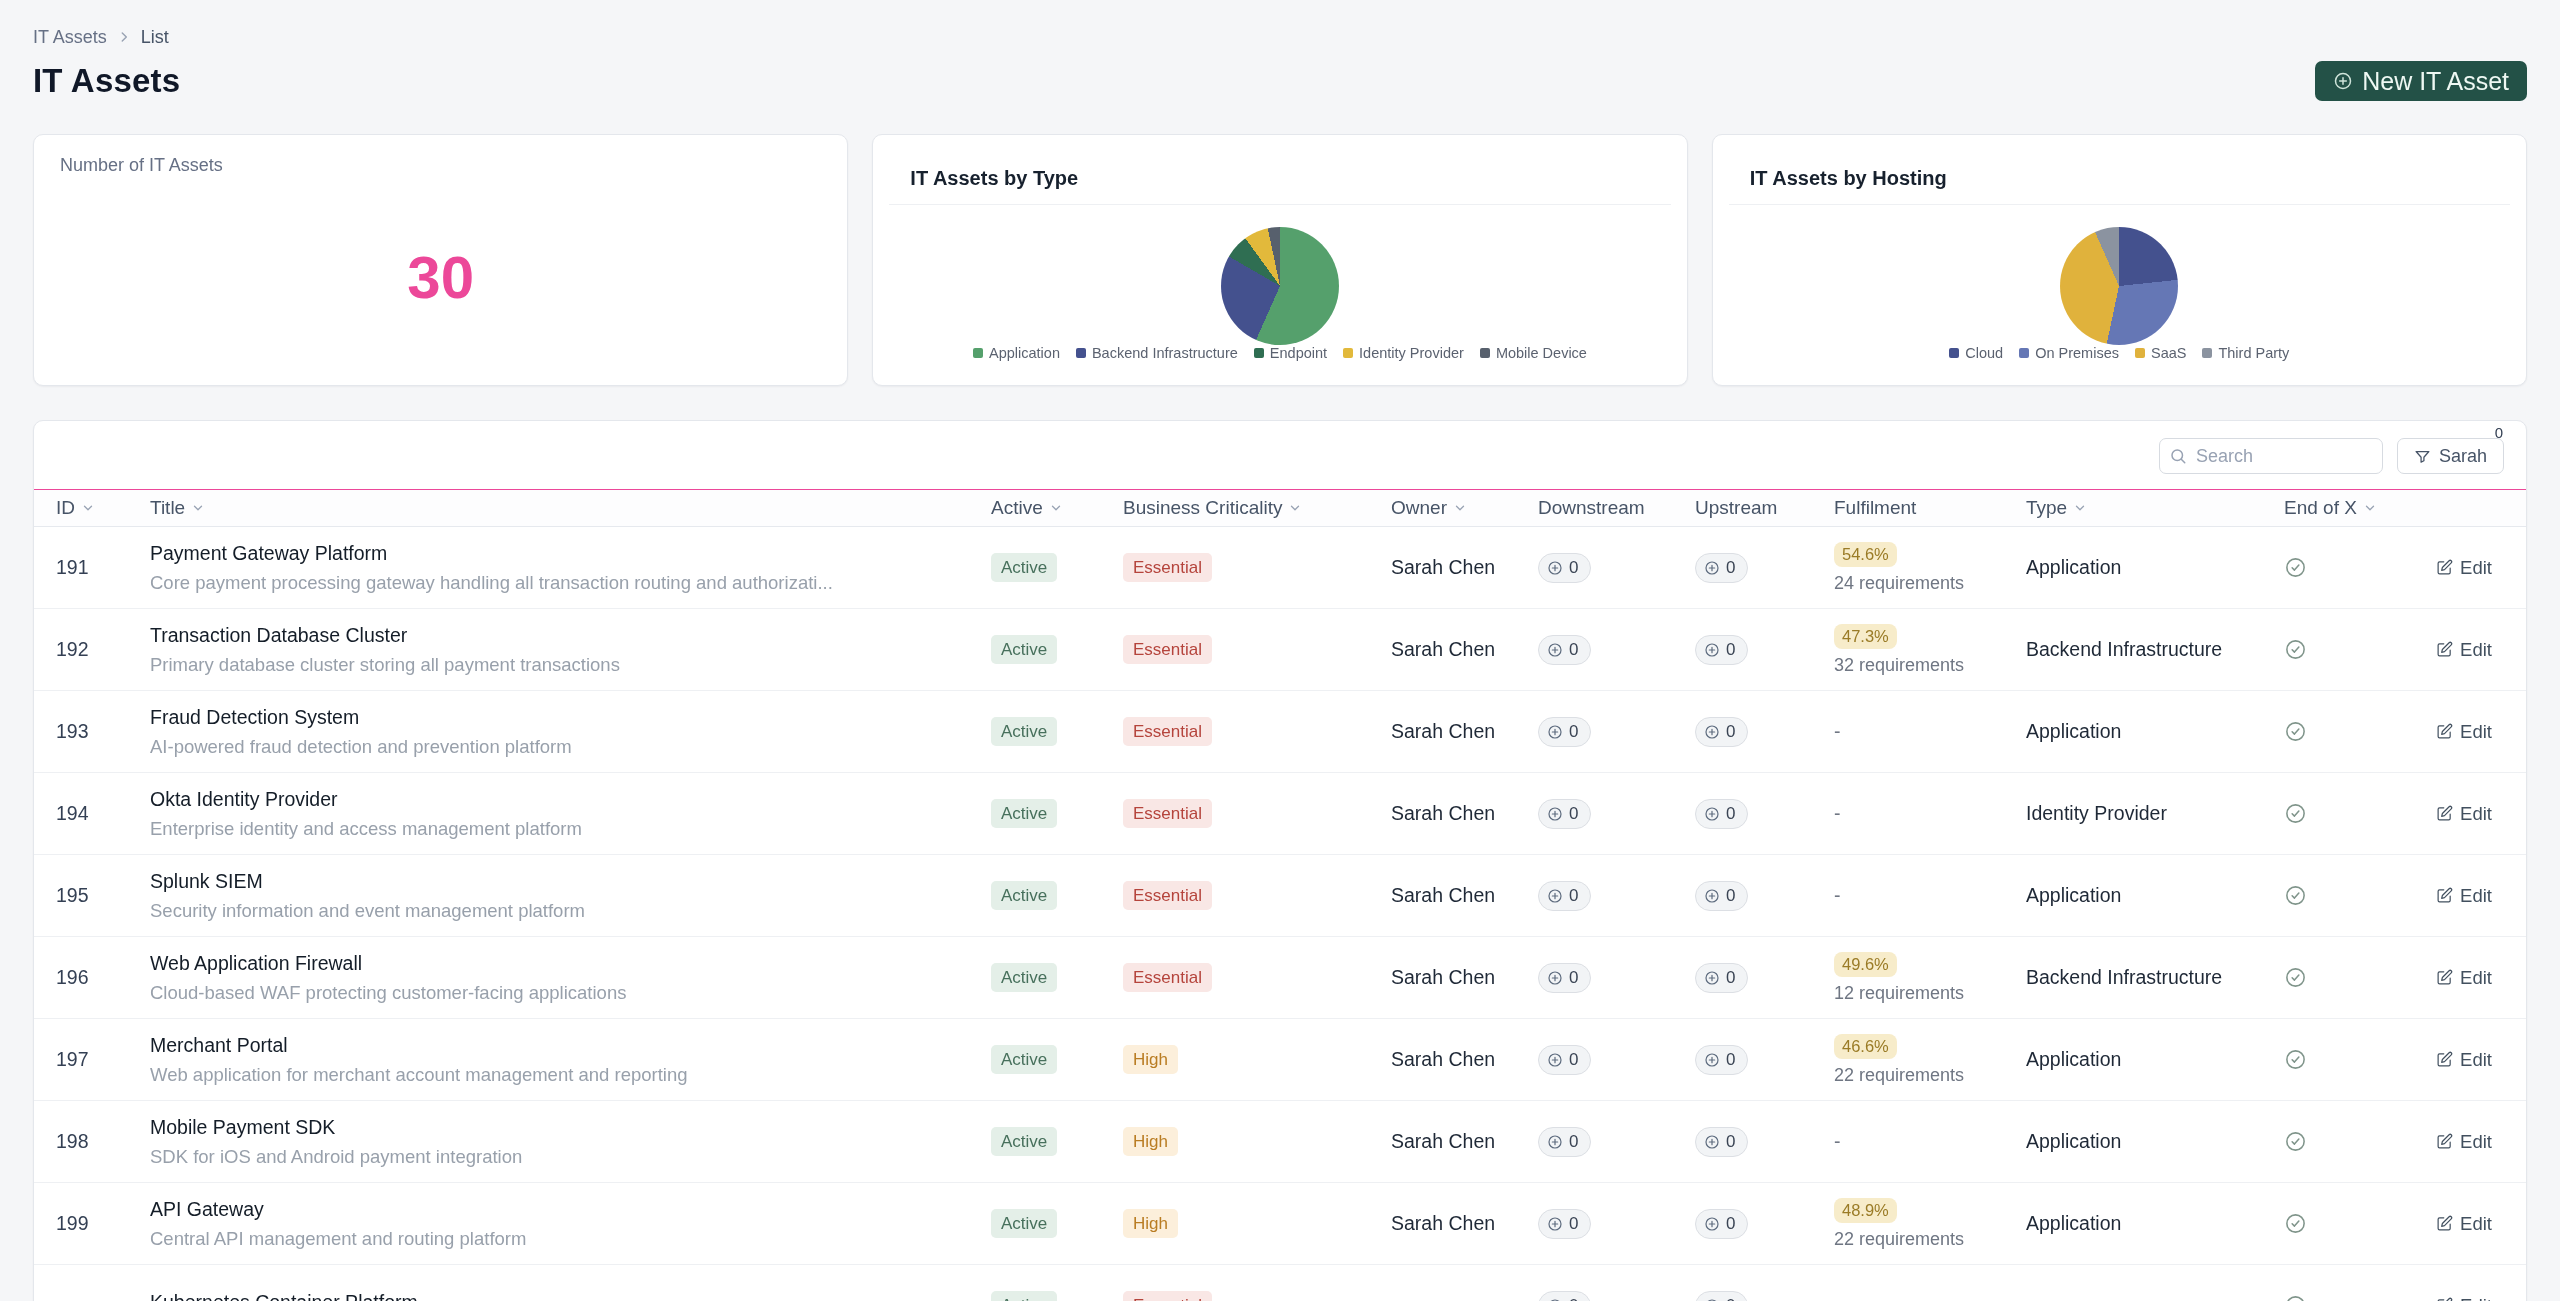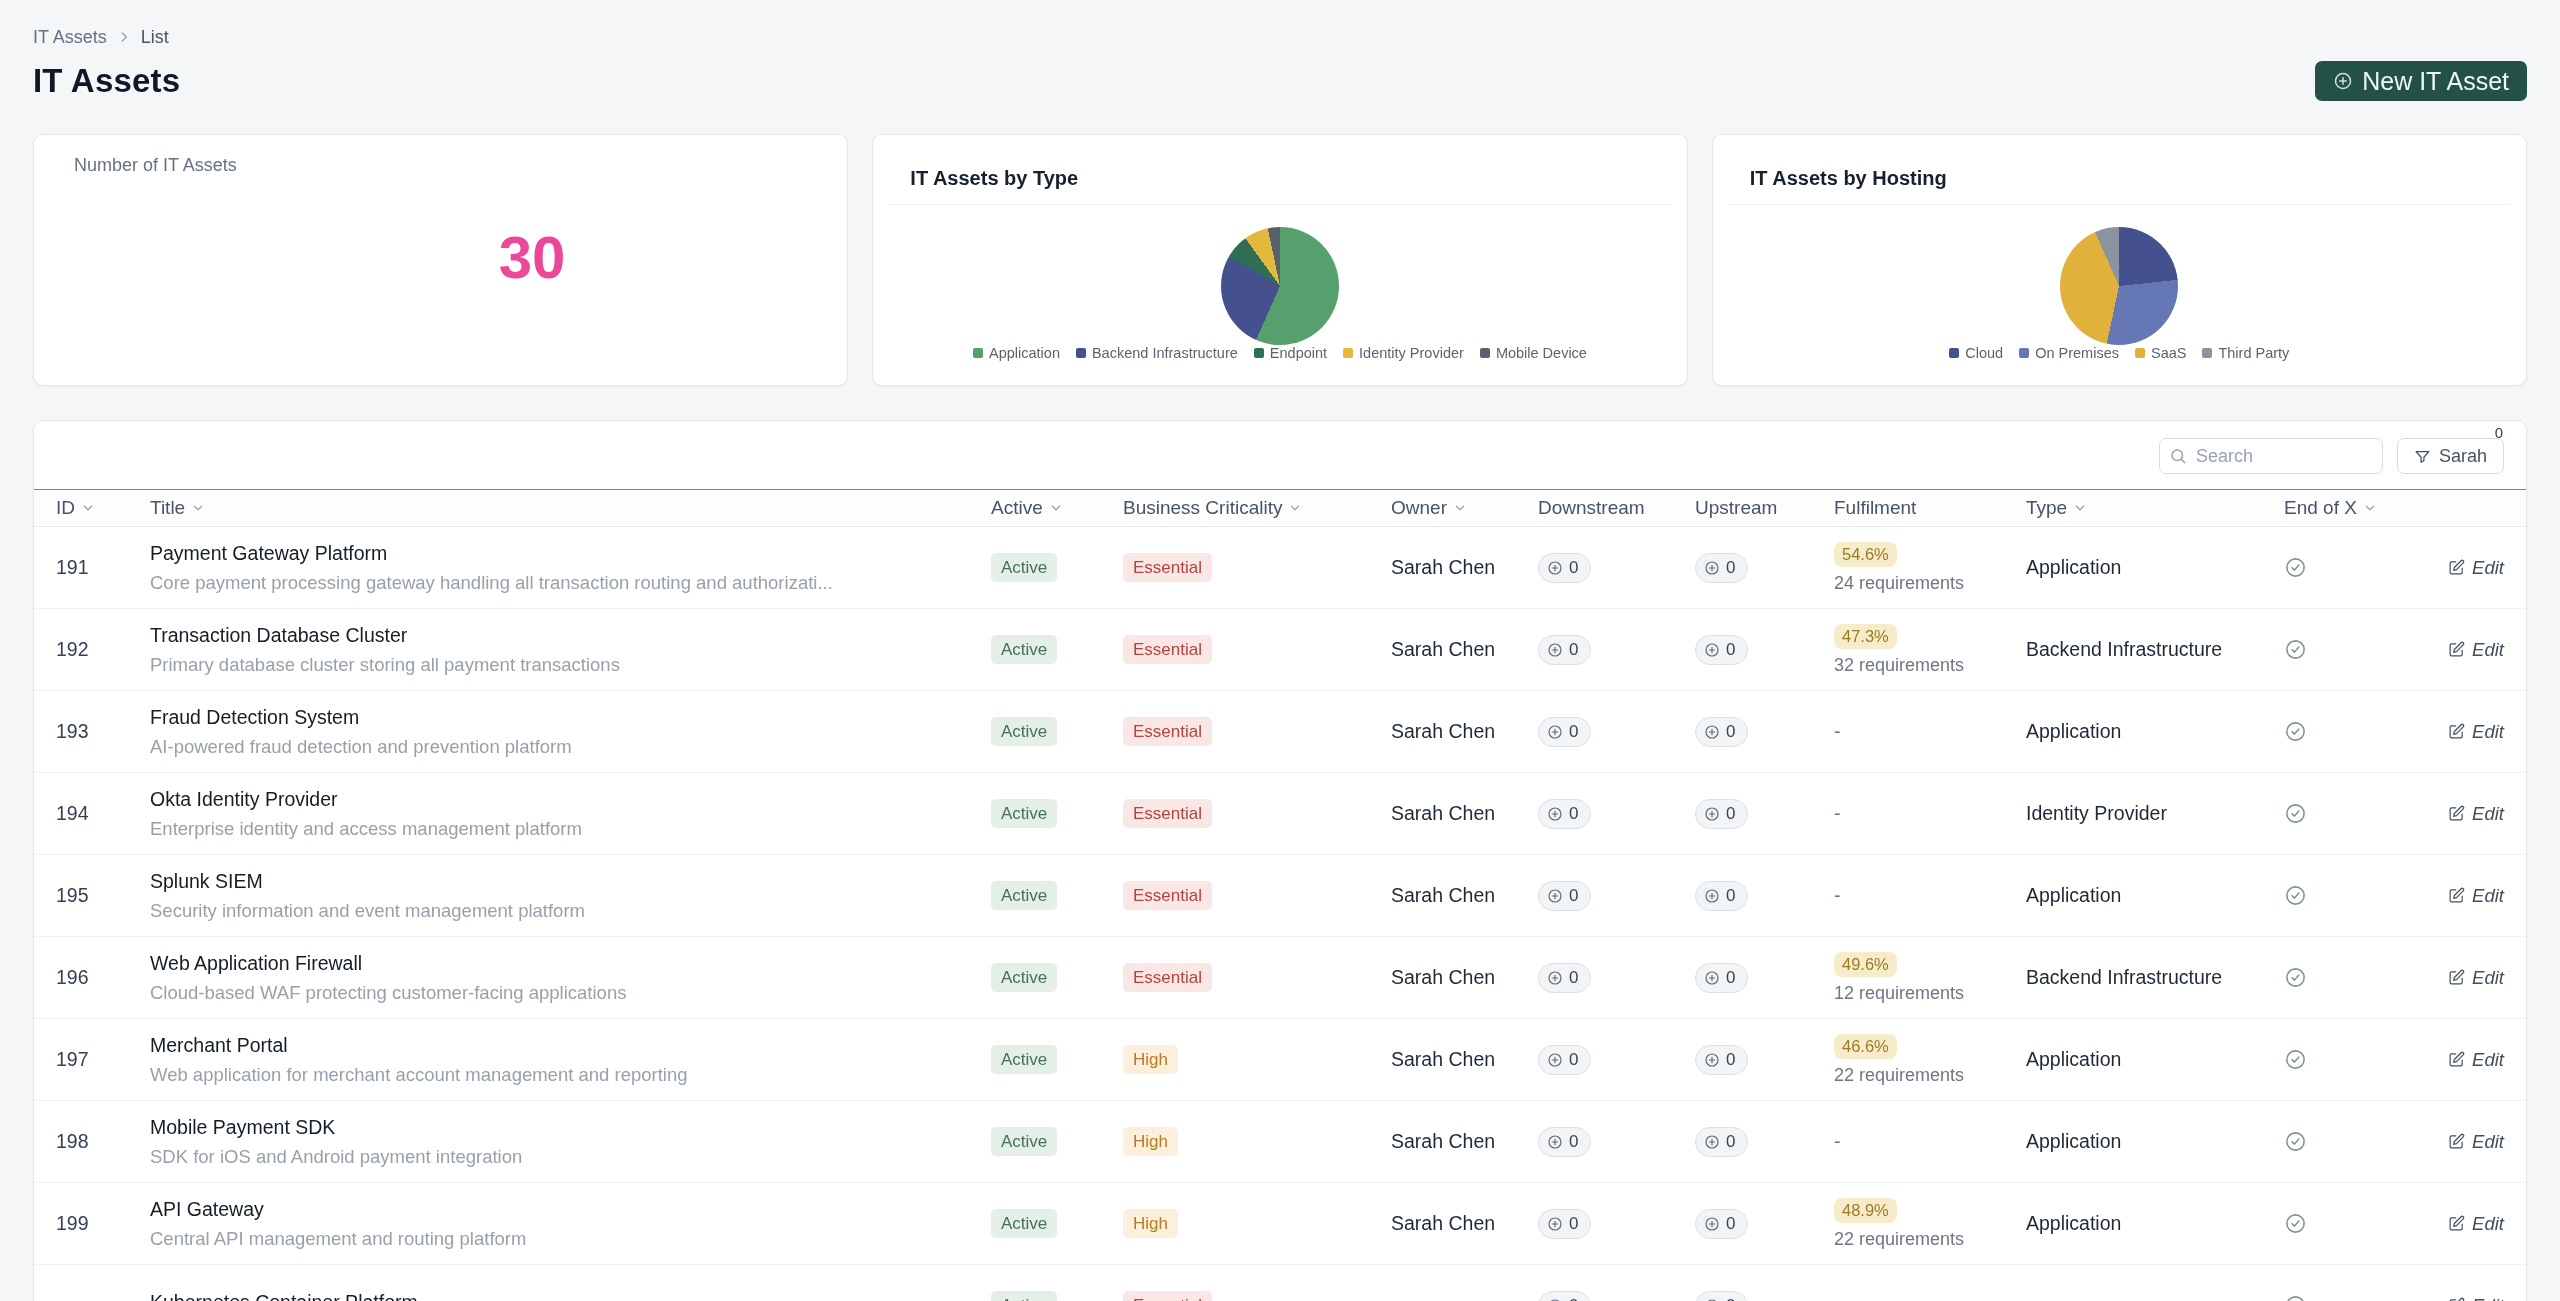--- a/index.html
+++ b/index.html
@@ -13,21 +13,21 @@
   .crumb.current { color:#475467; }
   .crumb-sep { width:14px; height:14px; }
   .title-row { display:flex; align-items:center; justify-content:space-between; margin-top:10px; height:46px; }
   h1.page-title { font-size:33px; font-weight:700; color:#101828; letter-spacing:.2px; }
   .btn-new { display:inline-flex; align-items:center; gap:9px; height:40px; padding:0 18px; background:#235147; color:#eef8f3; border:none; border-radius:7px; font-size:25px; font-family:inherit; cursor:pointer; }
   .btn-new svg { width:20px; height:20px; stroke:#cfe4da; }
 
   
   .cards { margin-top:30px; display:grid; grid-template-columns:repeat(3,1fr); gap:24px; height:252px; }
   .card { background:#fff; border:1px solid #e4e7ec; border-radius:10px; box-shadow:0 1px 2px rgba(16,24,40,.05); overflow:hidden; }
-  .card-metric { display:flex; flex-direction:row; padding:20px 40px;gap:20px; }
+  .card-metric { display:flex; flex-direction:column; padding:20px 26px;gap:20px; }
   .metric-label { font-size:18px; color:#667085; }
   .metric-value { flex:1; display:flex; align-items:center; justify-content:center; font-size:60px; font-weight:600; color:#ec4899; padding-bottom:6px; }
   .card-chart { display:flex; flex-direction:column; padding:16px; }
   .card-head { padding:16px 21px 14px; border-bottom:1px solid #eef0f3; font-size:20px; font-weight:700; color:#17212e; }
   .chart-area { flex:1; display:flex; flex-direction:column; align-items:center; }
   .pie { width:118px; height:118px; border-radius:50%; margin-top:22px; }
   .legend { margin-top:auto; margin-bottom:16px; display:flex; align-items:center; justify-content:center; gap:16px; font-size:14.5px; color:#5b6270; }
   .legend-item { display:inline-flex; align-items:center; gap:6px; }
   .swatch { width:10px; height:10px; border-radius:2px; display:inline-block; }
 
@@ -58,21 +58,21 @@
   .status { background:#e4efe8; color:#47705c; }
   .crit.essential { background:#f9e7e5; color:#b5443c; }
   .crit.high { background:#fcefdb; color:#b97c22; }
   .pill { display:inline-flex; align-items:center; gap:6px; background:#f2f4f6; border:1px solid #dcdfe4; border-radius:999px; padding:4px 12px 4px 8px; font-size:17px; color:#3a4454; cursor:pointer; }
   .pill svg { width:16px; height:16px; stroke:#5d6b7e; }
   .fulfil { display:flex; flex-direction:column; align-items:flex-start; }
   .ful-chip { display:inline-block; background:#f7ecca; color:#9a7b26; font-size:16.5px; padding:3px 8px; border-radius:8px; }
   .ful-req { font-size:18px; color:#6f7683; margin-top:6px; }
   .dash { color:#6f7683; }
   .eol-cell svg { width:23px; height:23px; display:block; }
-  .edit-cell { display:flex; justify-content:flex-end;font-style:italic; }
+  .edit-cell { display:flex; justify-content:center; }
   .edit-link { display:inline-flex; align-items:center; gap:7px; font-size:18.5px; color:#42505f; cursor:pointer; white-space:nowrap; }
   .edit-link svg { width:17px; height:17px; }
 </style>
 </head>
 <body>
 
 <div class="page">
 
   <nav class="breadcrumb">
     <span class="crumb">IT Assets</span>

